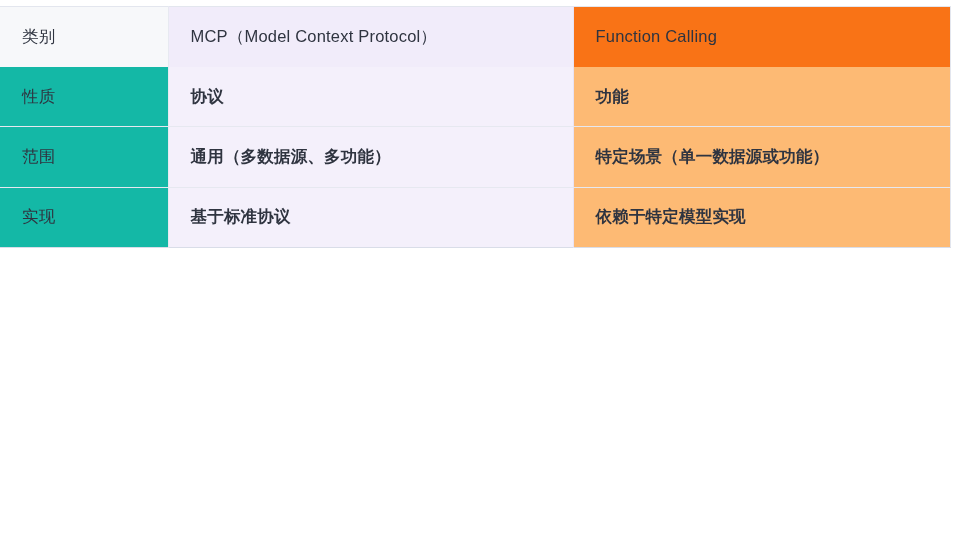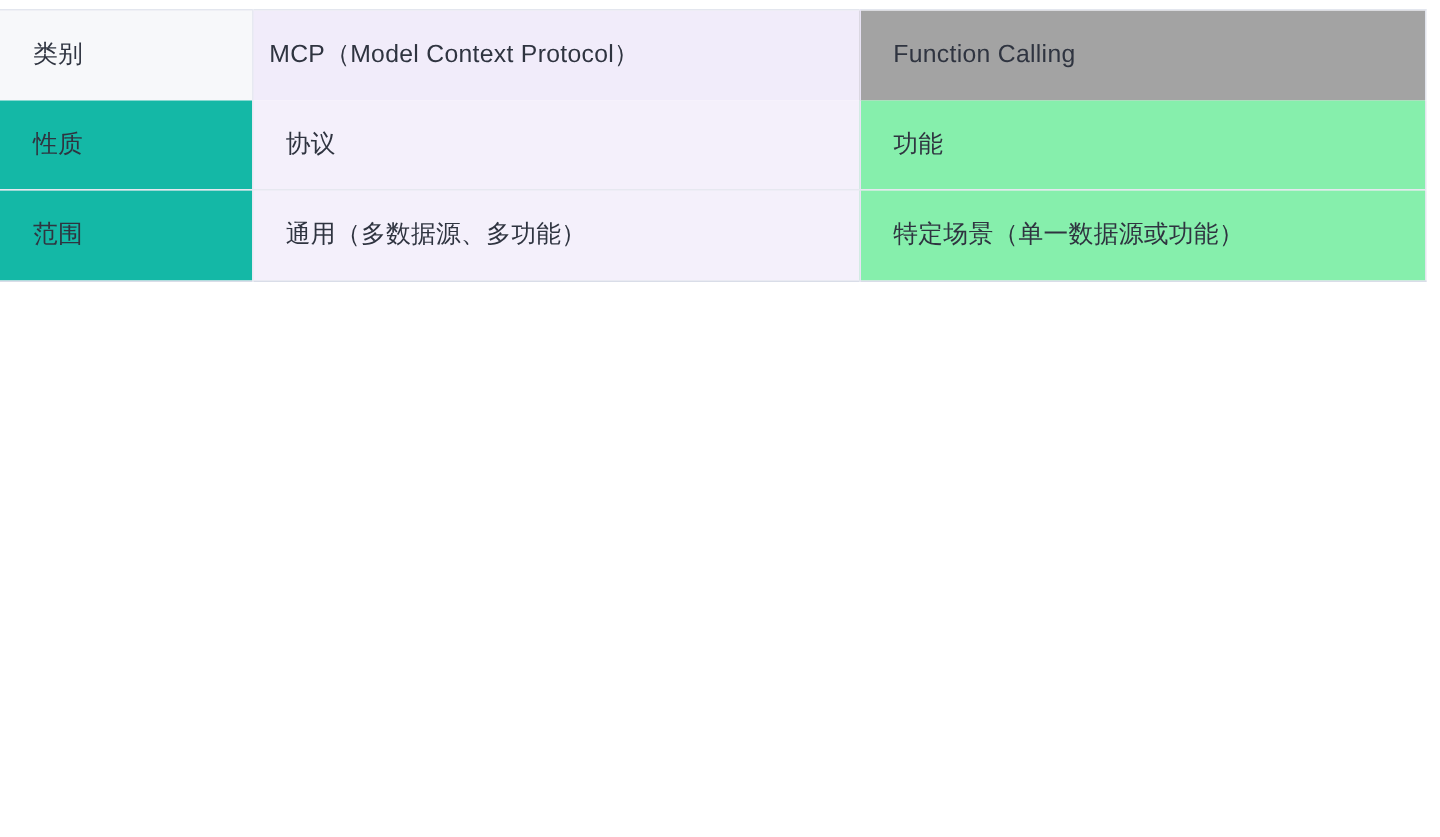--- a/index.html
+++ b/index.html
@@ -53,33 +53,33 @@
     background: #14b8a6;
     border-right: 1px solid #e7e9f1;
     color: #2f3440;
   }
   td.col-mcp {
     background: #f4f0fb;
     border-right: 1px solid #e8e3f4;
     color: #2f3440;
   }
   td.col-fc {
-    background: #86efac;
+    background: #fdba74;
     color: #2f3440;
   }
 
   tr.head-row td.col-label { background: #f7f8fa; }
-  tr.head-row td.col-mcp   { background: #f1ecfa; padding-left: 11px; }
-  tr.head-row td.col-fc    { background: #a3a3a3; margin-top: 47px; }
+  tr.head-row td.col-mcp   { background: #f1ecfa; }
+  tr.head-row td.col-fc    { background: #f97316; margin-top: 47px; }
 
   .lead {
     font-weight: bold;
     color: #22262f;
   }
-  .rest { font-weight: normal; text-align: center; }
+  .rest { font-weight: bold; text-align: center; }
 </style>
 </head>
 <body>
 
 <div class="table-wrap">
   <table class="comparison">
     <colgroup>
       <col class="c-label">
       <col class="c-mcp">
       <col class="c-fc">
@@ -95,15 +95,20 @@
         <tr>
           <td class="col-label">性质</td>
           <td class="col-mcp"><span class="lead"></span><span class="rest">协议</span></td>
           <td class="col-fc"><span class="lead"></span><span class="rest">功能</span></td>
         </tr>
         <tr>
           <td class="col-label">范围</td>
           <td class="col-mcp"><span class="lead"></span><span class="rest">通用（多数据源、多功能）</span></td>
           <td class="col-fc"><span class="lead"></span><span class="rest">特定场景（单一数据源或功能）</span></td>
         </tr>
+        <tr>
+          <td class="col-label">实现</td>
+          <td class="col-mcp"><span class="lead"></span><span class="rest">基于标准协议</span></td>
+          <td class="col-fc"><span class="lead"></span><span class="rest">依赖于特定模型实现</span></td>
+        </tr>
       </tbody>
   </table>
 </div>
 
 </body></html>

